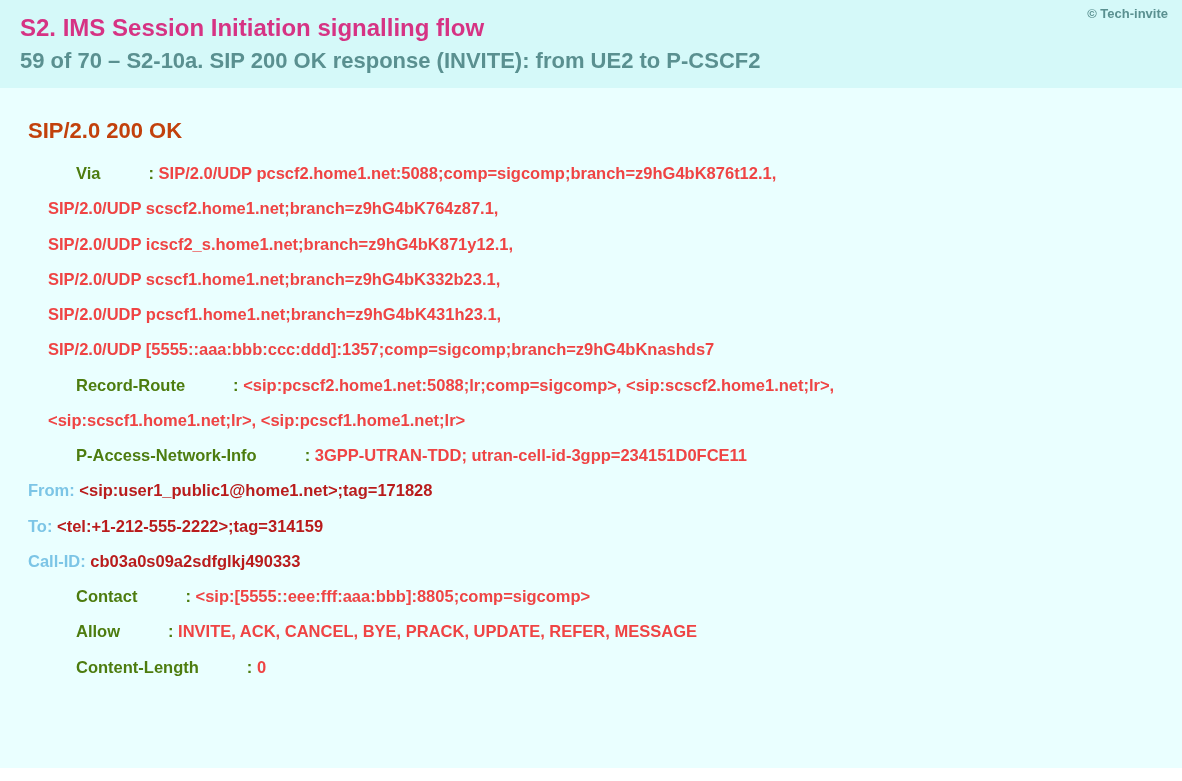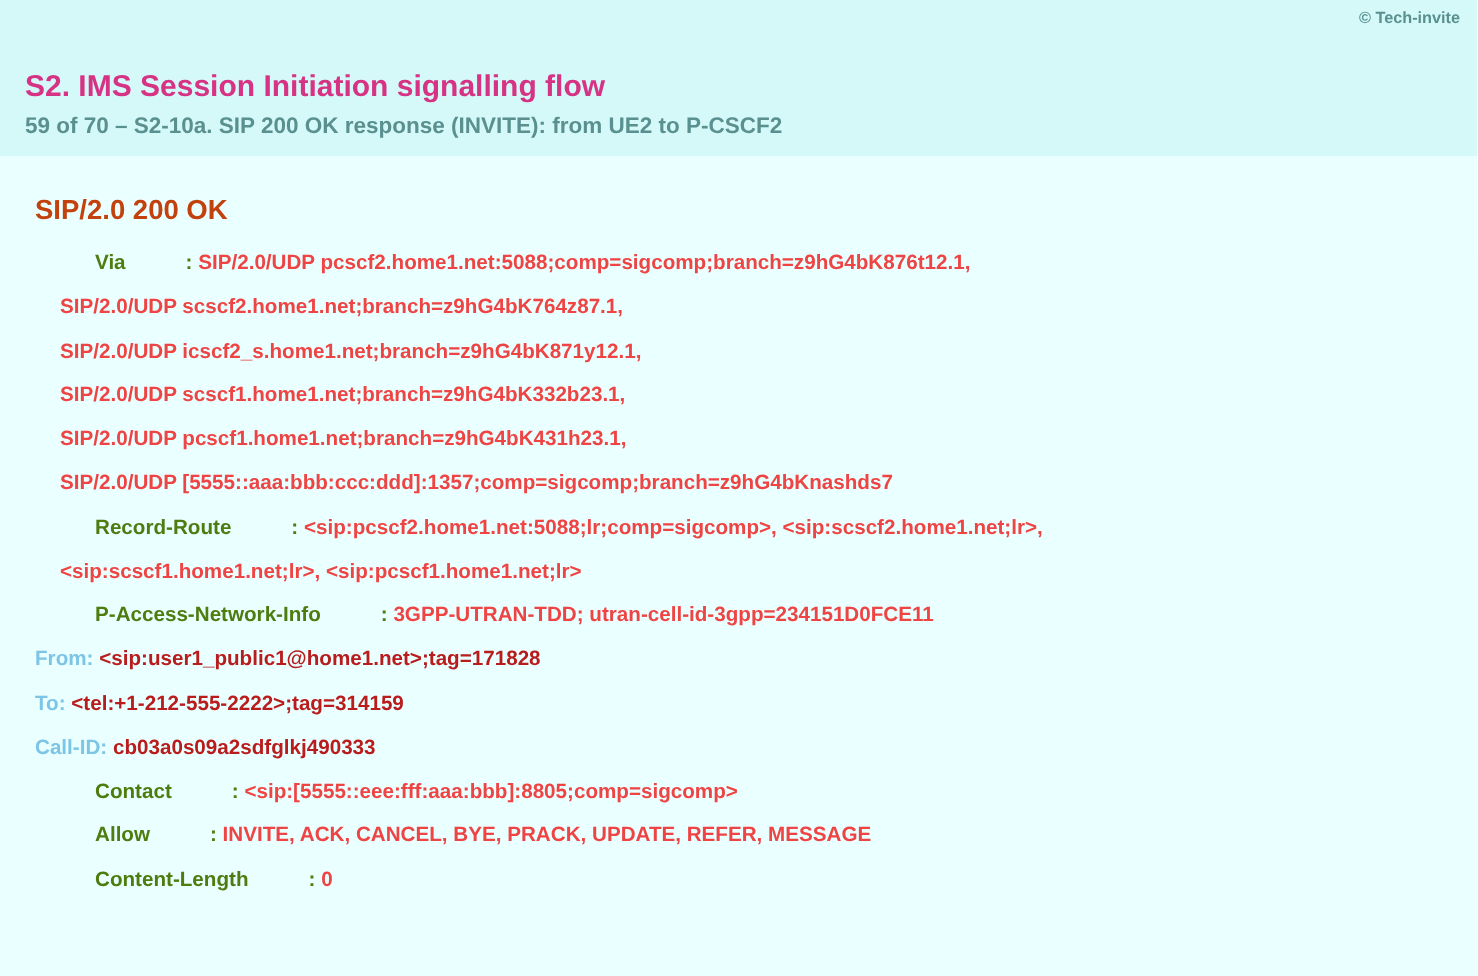--- a/index.html
+++ b/index.html
@@ -26,25 +26,24 @@
       right: 14px;
       font-size: 13px;
       color: #5a9090;
       font-weight: bold;
     }
     .title {
       color: #d63384;
       font-size: 24px;
       font-weight: bold;
       margin-bottom: 6px;
-      margin-top: 42px;
     }
     .subtitle {
       color: #5a9090;
-      font-size: 18px;
+      font-size: 22px;
       font-weight: bold;
     }
     .content {
       background: #eaffff;
       padding: 30px 28px;
       min-height: 680px;
     }
     .sip-status {
       color: #c2410c;
       font-size: 22px;

